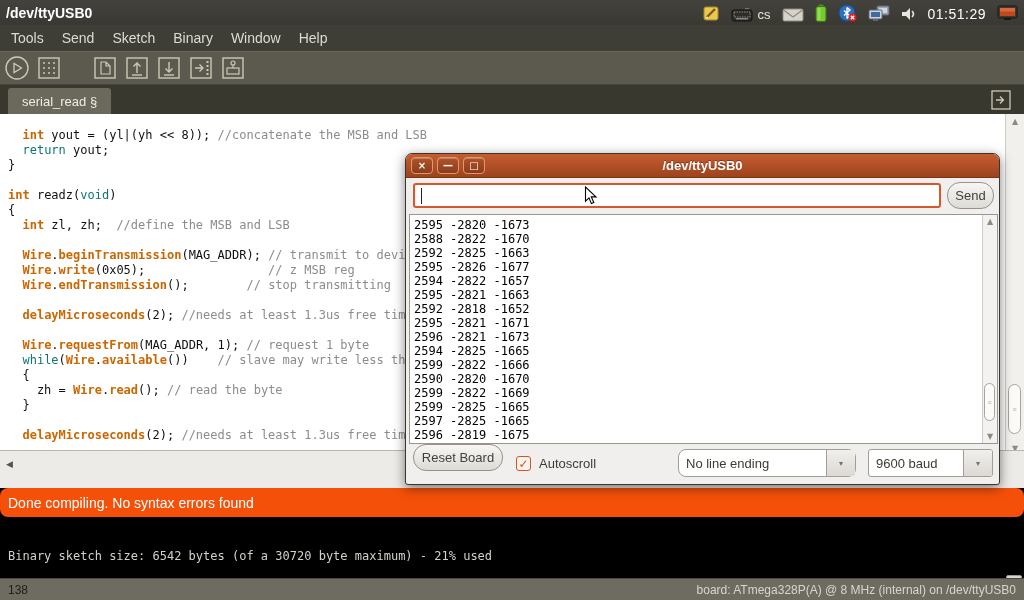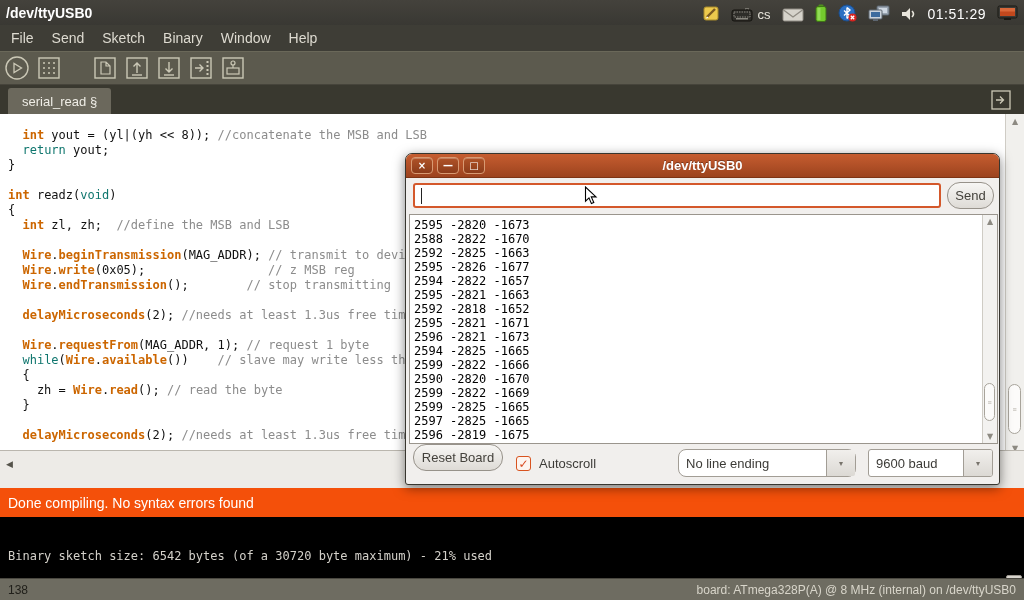--- a/index.html
+++ b/index.html
@@ -40,21 +40,21 @@
 
   .vscroll { left:1005px; top:114px; width:19px; height:342px; background:#f1f0ed; border-left:1px solid #cfccc5; }
   .vscroll .sb-arrow, .sm-scroll .sb-arrow { width:100%; height:13px; display:flex; align-items:center; justify-content:center; color:#8d8a82; font-size:8px; font-family:"DejaVu Sans",sans-serif; }
   .sb-thumb { position:absolute; left:2px; width:13px; background:#fcfbfa; border:1px solid #a8a49b; border-radius:7px; }
   .sb-grip { position:absolute; left:50%; top:50%; transform:translate(-50%,-50%); color:#b3afa6; font-size:7px; line-height:3px; text-align:center; }
 
   .hscroll-band { left:0; top:450px; width:1024px; height:38px; background:#edebe7; border-top:1px solid #bab6ae; }
   .hscroll-left { position:absolute; left:6px; top:8px; color:#55534b; font-size:9px; font-family:"DejaVu Sans",sans-serif; }
 
   
-  .compilebar { left:0; top:488px; width:1024px; height:29px; background:#f4500a; display:flex; align-items:center; padding:0 8px; z-index:15; }
+  .compilebar { left:0; top:488px; width:1024px; height:29px; background:#f4500a; display:flex; align-items:center; padding:0 8px; z-index:15;border-radius:8px; }
   .compilebar span { color:#fff; font-size:14px; }
   .console { left:0; top:517px; width:1024px; height:73px; background:#000; z-index:15; }
   .console-text { position:absolute; left:8px; top:32px; color:#d4d1ca; font-family:"DejaVu Sans Mono", monospace; font-size:12px; white-space:pre; }
   .console-sb { position:absolute; right:2px; bottom:2px; width:16px; height:13px; background:#d8d5ce; border:1px solid #9a968e; border-radius:2px; display:flex; align-items:center; justify-content:center; color:#6b6862; font-size:8px; font-family:"DejaVu Sans",sans-serif; }
   .statusbar { left:0; top:578px; width:1024px; height:22px; background:#6e6c61; border-top:1px solid #4a4840; display:flex; align-items:center; padding:0 8px; z-index:15; }
   .line-no { color:#21201b; font-size:12px; }
   .board-info { margin-left:auto; color:#d8d5ca; font-size:12px; }
 
   
   .dialog { left:405px; top:153px; width:595px; height:332px; background:#f1efed; border:1px solid #38362f; border-radius:7px 7px 3px 3px; box-shadow:0 3px 12px rgba(0,0,0,.5); z-index:30; }
@@ -145,21 +145,21 @@
           <rect x="1" y="1" width="19" height="12" rx="1.5" fill="#3b3a36" stroke="#191813"></rect>
           <rect x="3" y="3" width="15" height="8" fill="#c1481d"></rect>
           <rect x="3" y="3" width="15" height="3.5" fill="#d9683a"></rect>
           <rect x="7" y="13" width="7" height="2" fill="#191813"></rect>
         </svg>
       </span>
   </div>
 </div>
 
 <div class="abs menubar">
-    <span class="menu-item">File</span>
+    <span class="menu-item">Tools</span>
     <span class="menu-item">Send</span>
     <span class="menu-item">Sketch</span>
     <span class="menu-item">Binary</span>
     <span class="menu-item">Window</span>
     <span class="menu-item">Help</span>
   </div>
 
 <div class="abs toolbar">
   <span class="tbtn">
       <svg width="26" height="26">

